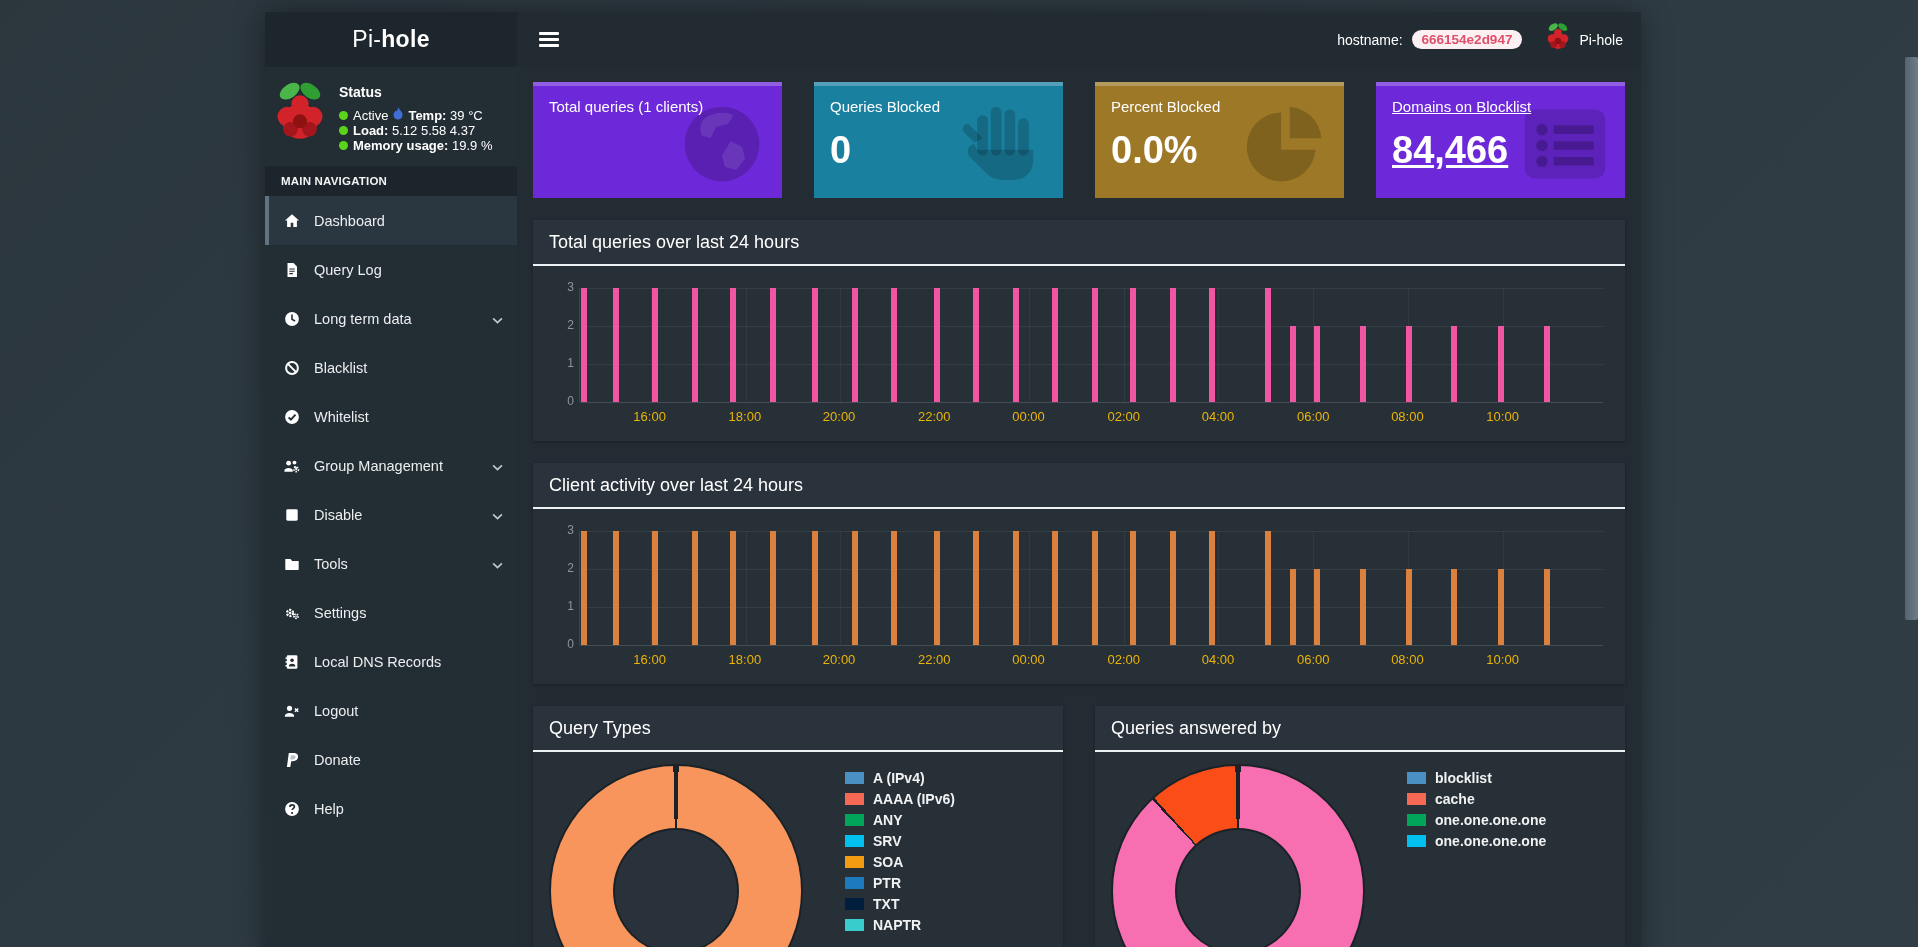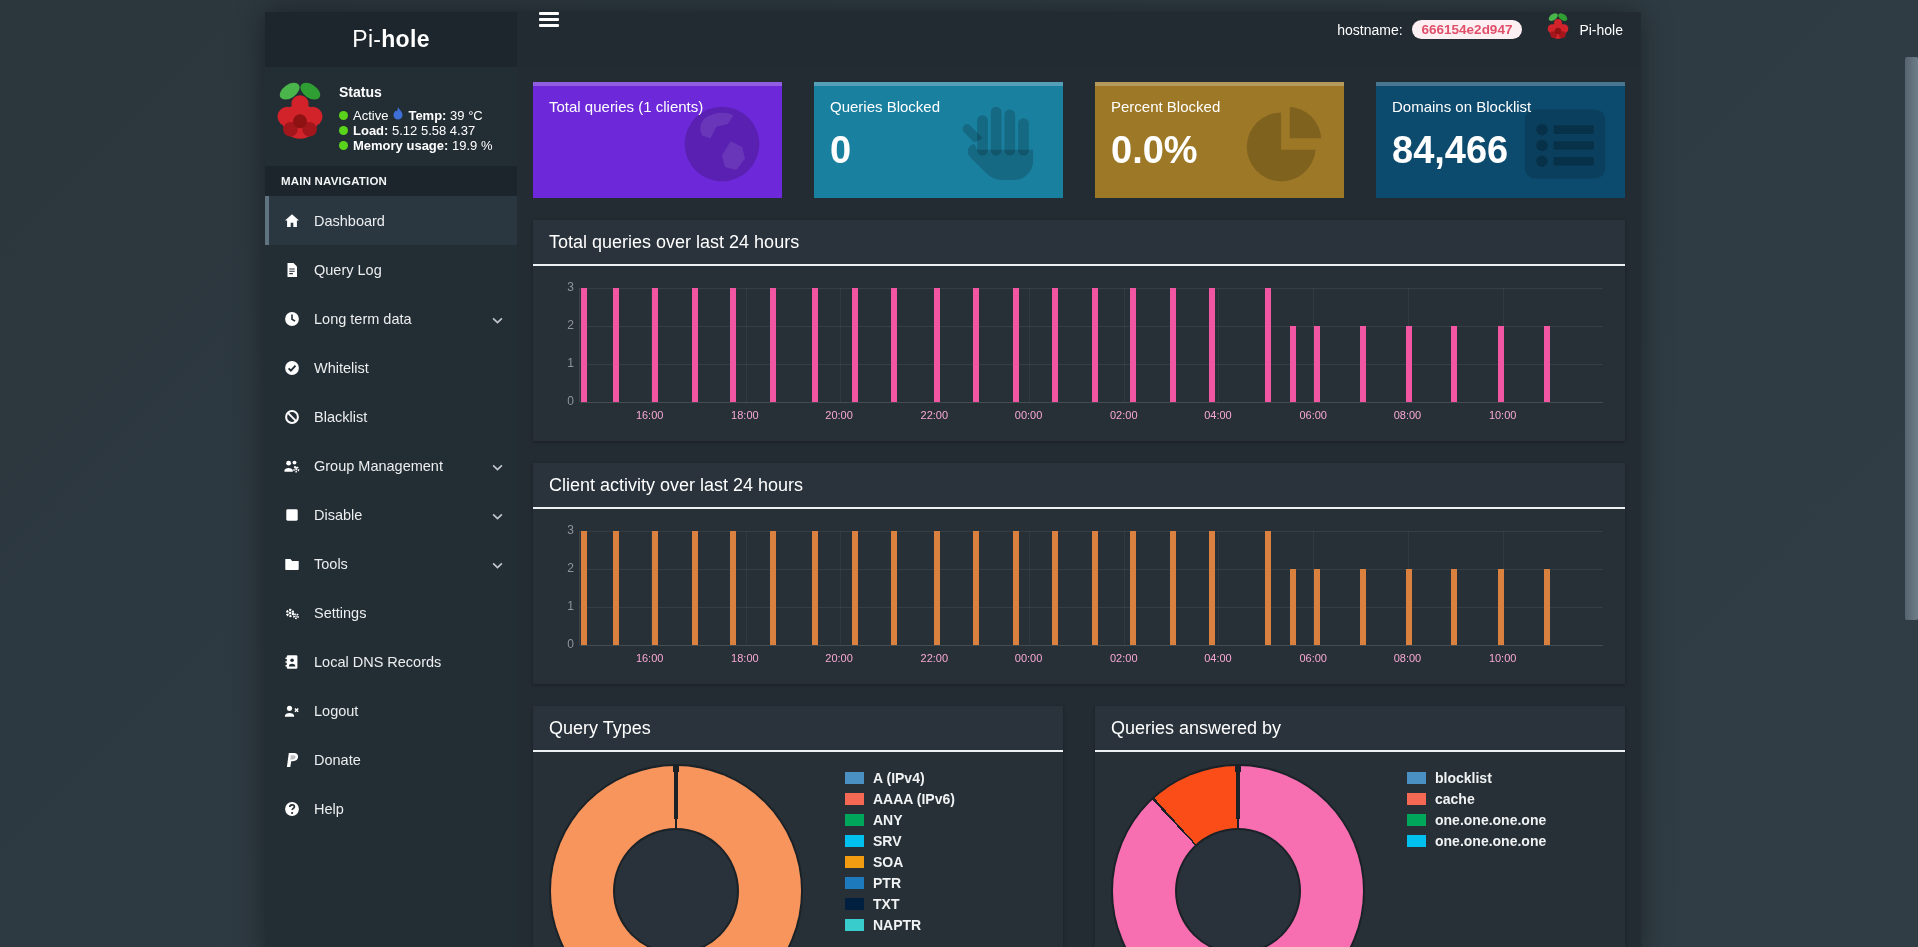--- a/index.html
+++ b/index.html
@@ -7,21 +7,21 @@
     width:1918px;height:947px;overflow:hidden;position:relative;
     background:linear-gradient(135deg,#2b363d 0%,#2f3b43 55%,#313d45 100%);
     font-family:"Liberation Sans","DejaVu Sans",sans-serif;
     -webkit-font-smoothing:antialiased;
   }
   .wrapper{position:absolute;left:265px;top:12px;width:1376px;height:947px;background:#242c33;box-shadow:0 0 28px rgba(0,0,0,.4);}
   
   .topbar{height:55px;display:flex;}
   .logo{width:252px;background:#1d262c;display:flex;align-items:center;justify-content:center;color:#fff;font-size:23px;letter-spacing:.3px;}
   .logo b{font-weight:bold;}
-  .navbar{flex:1;background:#222b31;display:flex;align-items:flex-start;padding:0 18px;color:#fff;}
+  .navbar{flex:1;background:#222b31;display:flex;align-items:center;padding:0 18px;color:#fff;}
   .hamburger{width:20px;height:15px;display:flex;flex-direction:column;justify-content:space-between;cursor:pointer;margin-left:4px;}
   .hamburger span{display:block;height:3px;background:#fff;border-radius:1px;}
   .nav-right{margin-left:auto;display:flex;align-items:center;gap:9px;font-size:14px;}
   .hostname-badge{background:#fdf0f3;color:#e0506a;font-size:13.5px;font-weight:600;padding:2px 10px;border-radius:10px;}
   .brand-right{display:flex;align-items:center;gap:8px;margin-left:14px;font-size:14px;}
   
   .sidebar{position:absolute;left:0;top:55px;width:252px;bottom:0;background:#232d34;}
   .status-panel{display:flex;gap:12px;padding:13px 10px 12px 8px;}
   .status-info{color:#fff;}
   .status-title{font-weight:bold;font-size:14px;margin:4px 0 7px;}
@@ -46,21 +46,21 @@
   .panel{background:#2a333b;box-shadow:0 1px 3px rgba(0,0,0,.35);margin-bottom:22px;}
   .panel-header{padding:12px 16px 11px;color:#fff;font-size:18px;border-bottom:2px solid #eef1f3;}
   .panel-body{padding:14px 16px 12px;background:rgba(0,0,0,.06);}
   .plot{position:relative;height:114px;margin:8px 6px 0 30px;border-left:1px solid rgba(255,255,255,.10);}
   .gl-h{position:absolute;left:0;right:0;height:1px;background:rgba(255,255,255,.07);}
   .gl-h.base{background:rgba(255,255,255,.14);}
   .gl-v{position:absolute;top:0;bottom:0;width:1px;background:rgba(255,255,255,.05);}
   .ytick{position:absolute;left:-34px;width:28px;text-align:right;font-size:12px;color:#8d949b;transform:translateY(-8px);}
   .bar{position:absolute;bottom:0;width:6px;transform:translateX(-3px);}
   .xlabels{position:relative;height:27px;margin:0 6px 0 30px;}
-  .xlabel{position:absolute;top:7px;transform:translateX(-50%);font-size:11px;color:#f9a8d4;}
+  .xlabel{position:absolute;top:7px;transform:translateX(-50%);font-size:13px;color:#eab308;}
   
   .bottom-row{display:flex;gap:32px;}
   .half-panel{flex:1;height:400px;}
   .donut-row{display:flex;}
   .donut-col{width:296px;padding-left:2px;box-sizing:border-box;}
   .donut{width:250px;height:250px;border-radius:50%;position:relative;box-shadow:0 0 0 2px #1b2227;}
   .donut::after{content:"";position:absolute;left:50%;top:50%;width:122px;height:122px;border-radius:50%;transform:translate(-50%,-50%);background:#29323a;box-shadow:0 0 0 2px #1b2227;}
   .legend-col{flex:1;padding-top:1px;}
   .legend-item{display:flex;align-items:center;gap:9px;height:21px;color:#f0f2f3;font-size:14px;font-weight:600;cursor:pointer;}
   .legend-box{width:19px;height:12px;flex:0 0 auto;}
@@ -163,34 +163,34 @@
             </svg>
           </span>
           <span>Long term data</span>
           <span style="margin-left: auto;"><svg class="chev" viewBox="0 0 10 6">
               <path d="M1 1l4 4 4-4" stroke="#c2c7cc" stroke-width="1.5" fill="none"></path>
             </svg></span>
         </div>
         <div class="nav-item">
           <span class="icon-wrap">
             <svg class="nicon" viewBox="0 0 16 16">
+              <circle cx="8" cy="8" r="5.9" fill="none" stroke="#fff" stroke-width="2"></circle>
+              <path d="M3.9 3.9l8.2 8.2" stroke="#fff" stroke-width="2"></path>
+            </svg>
+          </span>
+          <span>Blacklist</span>
+        </div>
+        <div class="nav-item">
+          <span class="icon-wrap">
+            <svg class="nicon" viewBox="0 0 16 16">
               <circle cx="8" cy="8" r="6.9" fill="#fff"></circle>
               <path d="M4.6 8.3l2.3 2.4 4.6-5" stroke="#232d34" stroke-width="1.9" fill="none"></path>
             </svg>
           </span>
           <span>Whitelist</span>
-        </div>
-        <div class="nav-item">
-          <span class="icon-wrap">
-            <svg class="nicon" viewBox="0 0 16 16">
-              <circle cx="8" cy="8" r="5.9" fill="none" stroke="#fff" stroke-width="2"></circle>
-              <path d="M3.9 3.9l8.2 8.2" stroke="#fff" stroke-width="2"></path>
-            </svg>
-          </span>
-          <span>Blacklist</span>
         </div>
         <div class="nav-item">
           <span class="icon-wrap">
             <svg class="nicon" viewBox="0 0 18 16">
               <circle cx="5.2" cy="4.8" r="2.7" fill="#fff"></circle>
               <path fill="#fff" d="M.5 13.2c0-3.8 9.4-3.8 9.4 0v1.2H.5z"></path>
               <circle cx="11.8" cy="4.2" r="2.2" fill="#fff"></circle>
               <path fill="#fff" d="M11 7.9c2.4 0 4.2 1.3 4.2 3.1l-2.4.2z"></path>
               <circle cx="13.8" cy="11.8" r="2.6" fill="none" stroke="#fff" stroke-width="1.7" stroke-dasharray="1.7 1.2"></circle>
               <circle cx="13.8" cy="11.8" r="1.1" fill="#fff"></circle>
@@ -289,21 +289,21 @@
               <rect x="23.5" y="6" width="7.5" height="34" rx="3.7"></rect>
               <rect x="33" y="8" width="7.5" height="32" rx="3.7"></rect>
               <rect x="42.5" y="14" width="7.5" height="26" rx="3.7"></rect>
               <path d="M12 32c-5 1-6 7-2 10l10 10c3 3 7 5 12 5h8c7 0 13-6 13-13v-8H14z"></path>
               <path d="M12 31l-7-7c-3-3 1-8 4-5l9 9z"></path>
             </svg></span></div>
         <div class="card" style="background: rgb(157, 120, 39);"><div class="card-title">Percent Blocked</div><div class="card-value">0.0%</div><span><svg class="card-icon" viewBox="0 0 64 64" fill="rgba(0,0,0,.18)">
               <path d="M30 10A24 24 0 1 0 54 36H30z"></path>
               <path d="M36 6a24 24 0 0 1 22 22H36z"></path>
             </svg></span></div>
-        <div class="card" style="background: #0c4a6e;"><div class="card-title">Domains on Blocklist</div><div class="card-value">84,466</div><span><svg class="card-icon" viewBox="0 0 64 64">
+        <div class="card" style="background: #6d28d9; text-decoration: underline;"><div class="card-title">Domains on Blocklist</div><div class="card-value">84,466</div><span><svg class="card-icon" viewBox="0 0 64 64">
               <rect x="4" y="8" width="56" height="48" rx="7" fill="rgba(0,0,0,.14)"></rect>
               <g fill="rgba(0,0,0,.22)">
                 <circle cx="16" cy="22" r="4"></circle>
                 <circle cx="16" cy="33" r="4"></circle>
                 <circle cx="16" cy="44" r="4"></circle>
                 <rect x="24" y="19" width="28" height="6" rx="1"></rect>
                 <rect x="24" y="30" width="28" height="6" rx="1"></rect>
                 <rect x="24" y="41" width="28" height="6" rx="1"></rect>
               </g>
             </svg></span></div>

